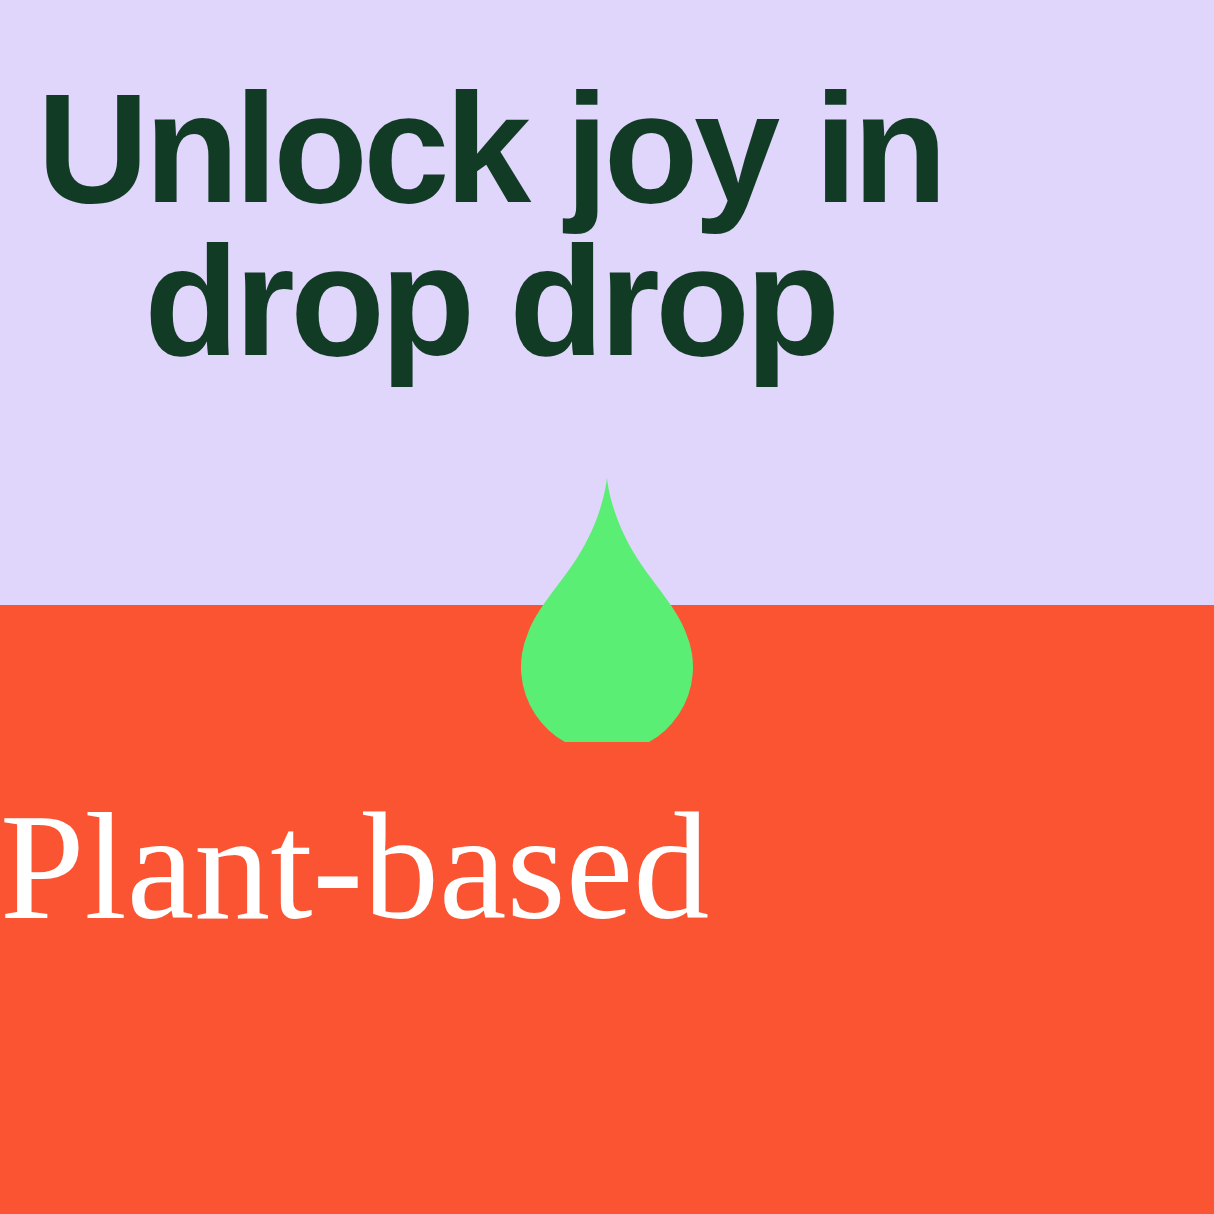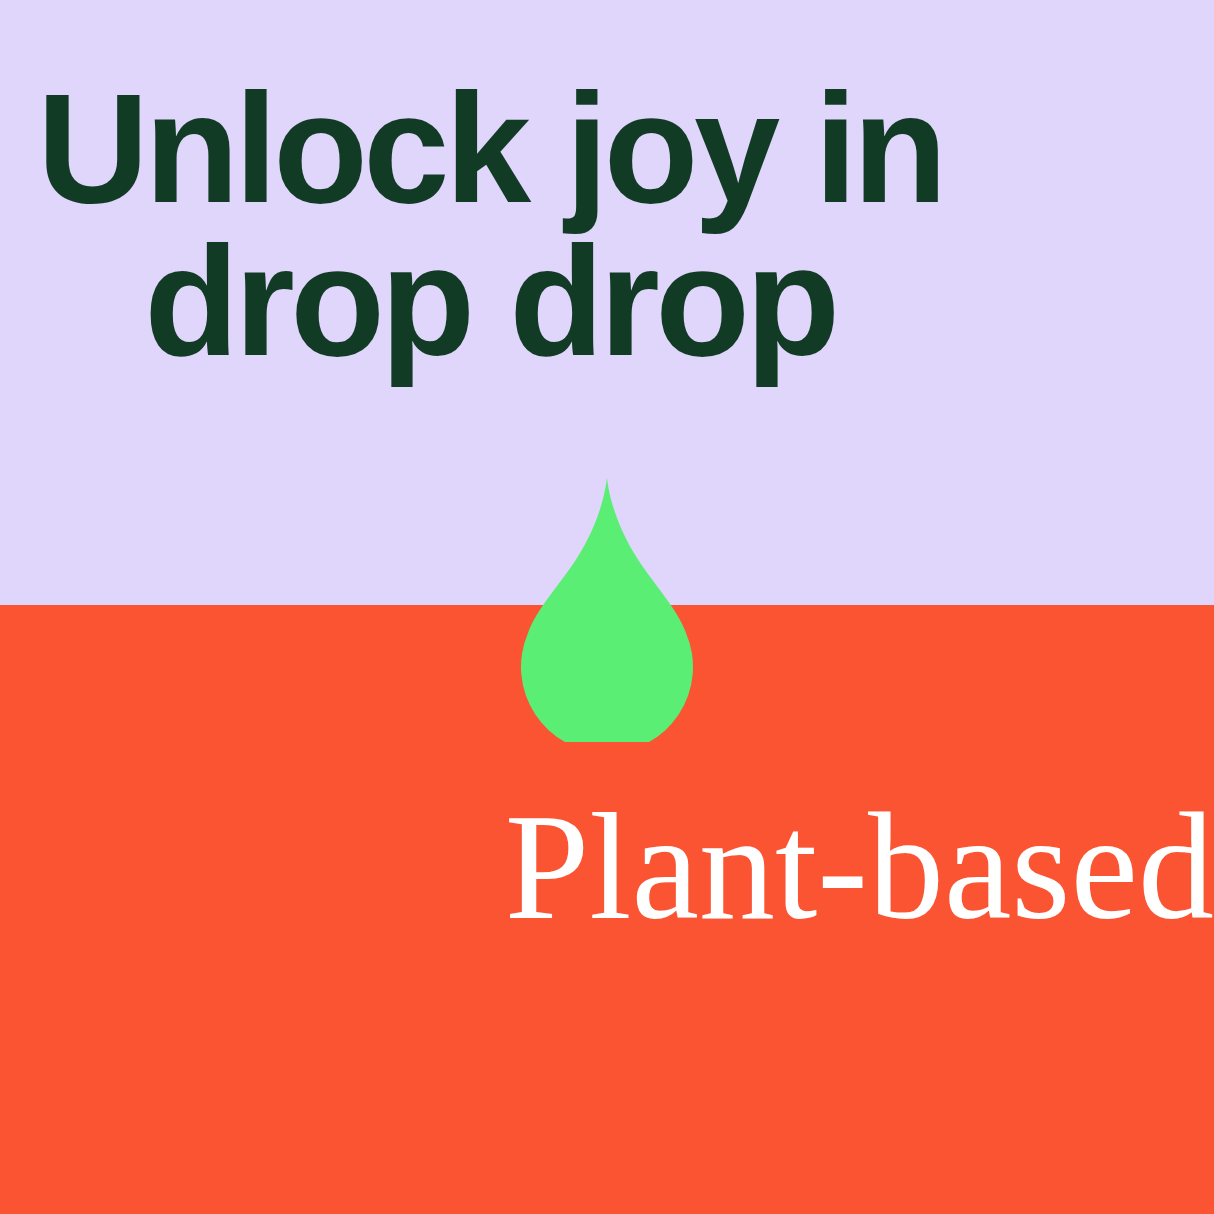--- a/index.html
+++ b/index.html
@@ -53,21 +53,21 @@
     display: block;
     white-space: nowrap;
   }
 
   
   #subhead {
     position: absolute;
     left: 0;
     top: 768px;
     width: 1214px;
-    text-align: right;
+    text-align: left;
     color: #ffffff;
     font-family: "Liberation Serif", "DejaVu Serif", serif;
     font-weight: 400;
     font-size: 152px;
     line-height: 1.31;
     letter-spacing: 0px;
     z-index: 4;
   }
   #subhead .sh-line {
     display: block;

